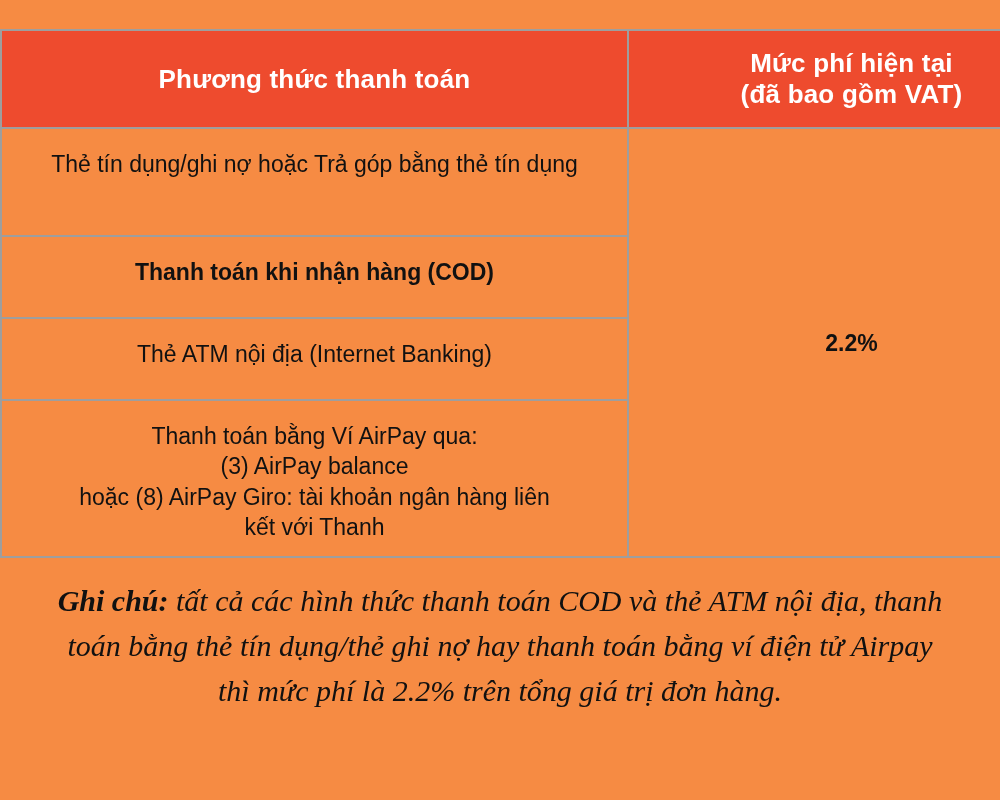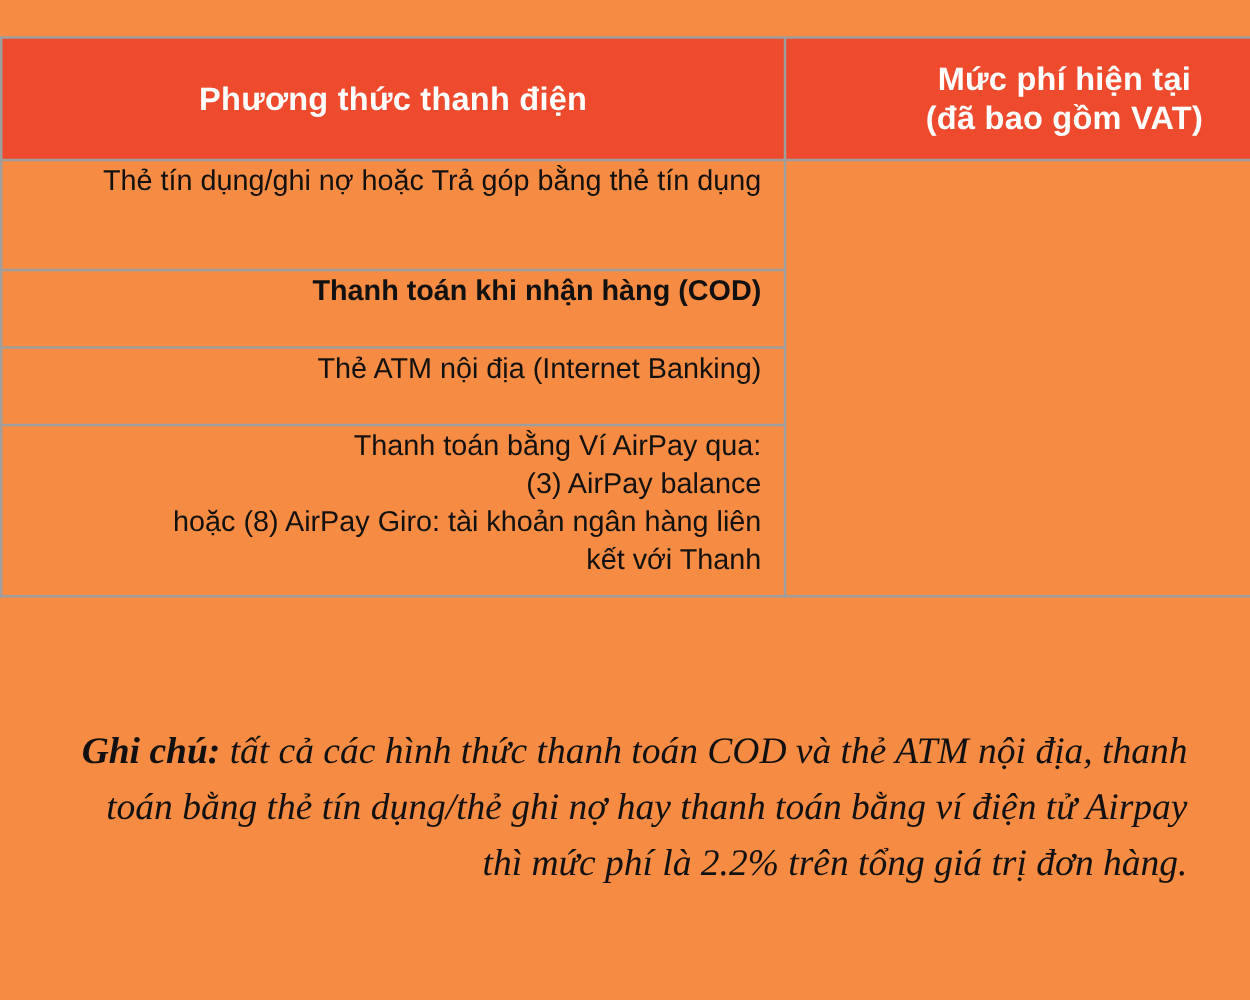--- a/index.html
+++ b/index.html
@@ -51,22 +51,22 @@
   }
 
   .col-method { width: 627px; }
   .col-fee    { width: 447px; }
 
   .fee-table tbody td {
     background: #F68B43;
     color: #111111;
     font-size: 23px;
     line-height: 1.32;
-    padding: 0 18px 14px 18px;
-    text-align: right;
+    padding: 20px 18px 14px 18px;
+    text-align: center;
   }
 
   .fee-table tbody td.method-cell { vertical-align: top; }
 
   .row-1 td.method-cell { height: 72px; }
   .row-2 td.method-cell { height: 46px; font-weight: bold; }
   .row-3 td.method-cell { height: 46px; }
   .row-4 td.method-cell { height: 120px; border-radius: 21px; }
 
   .fee-cell {
@@ -79,21 +79,21 @@
   }
 
   .method-line { display: block; }
 
   
   .note {
     position: absolute;
     left: 50px;
     top: 548px;
     width: 900px;
-    text-align: right;
+    text-align: center;
     font-family: "Liberation Serif", serif;
     font-style: italic;
     font-size: 30px;
     line-height: 1.5;
     color: #111111;
   }
   .note-label {
     font-weight: bold;
     font-style: italic;
   }
@@ -103,21 +103,21 @@
 
 <div class="page">
 
   <table class="fee-table">
     <colgroup>
       <col class="col-method">
       <col class="col-fee">
     </colgroup>
     <thead>
       <tr>
-        <th class="col-method">Phương thức thanh điện</th>
+        <th class="col-method">Phương thức thanh toán</th>
         <th class="col-fee">
           <span class="method-line">Mức phí hiện tại</span>
           <span class="method-line">(đã bao gồm VAT)</span>
         </th>
       </tr>
     </thead>
     <tbody>
 
       <tr class="row-1">
         <td class="method-cell">

